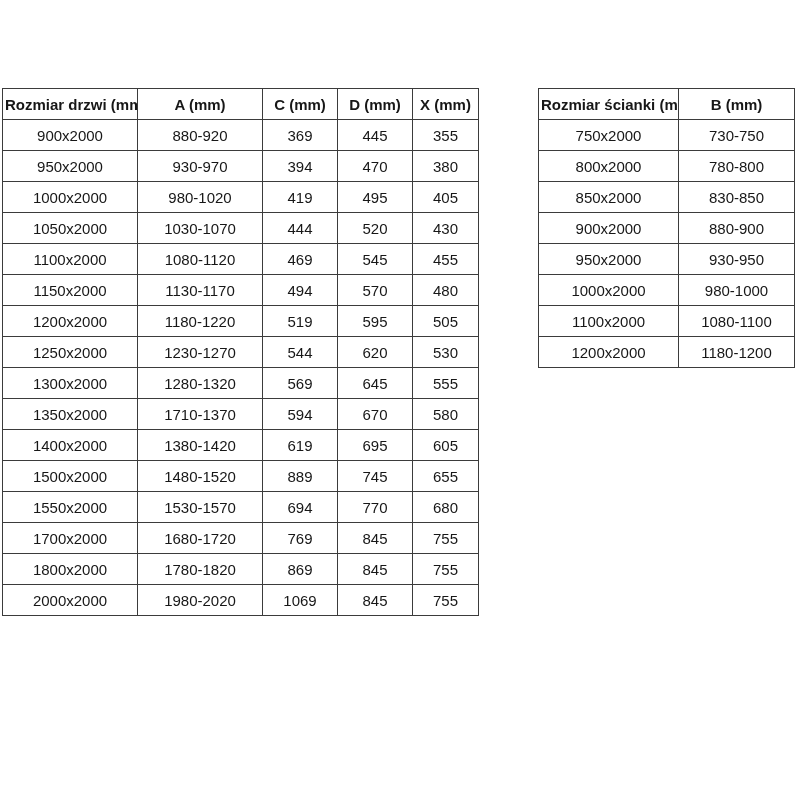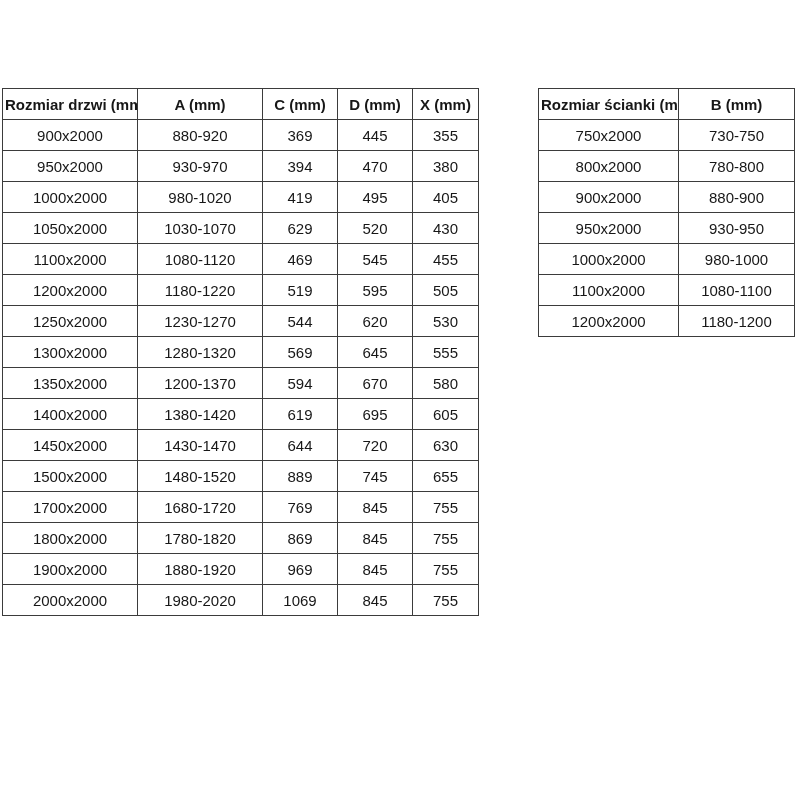--- a/index.html
+++ b/index.html
@@ -75,32 +75,39 @@
       <tr>
         <td>1000x2000</td>
         <td>980-1020</td>
         <td>419</td>
         <td>495</td>
         <td>405</td>
       </tr>
       <tr>
         <td>1050x2000</td>
         <td>1030-1070</td>
-        <td>629</td>
+        <td>444</td>
         <td>520</td>
         <td>430</td>
       </tr>
       <tr>
         <td>1100x2000</td>
         <td>1080-1120</td>
         <td>469</td>
         <td>545</td>
         <td>455</td>
       </tr>
       <tr>
+        <td>1150x2000</td>
+        <td>1130-1170</td>
+        <td>494</td>
+        <td>570</td>
+        <td>480</td>
+      </tr>
+      <tr>
         <td>1200x2000</td>
         <td>1180-1220</td>
         <td>519</td>
         <td>595</td>
         <td>505</td>
       </tr>
       <tr>
         <td>1250x2000</td>
         <td>1230-1270</td>
         <td>544</td>
@@ -109,64 +116,57 @@
       </tr>
       <tr>
         <td>1300x2000</td>
         <td>1280-1320</td>
         <td>569</td>
         <td>645</td>
         <td>555</td>
       </tr>
       <tr>
         <td>1350x2000</td>
-        <td>1200-1370</td>
+        <td>1710-1370</td>
         <td>594</td>
         <td>670</td>
         <td>580</td>
       </tr>
       <tr>
         <td>1400x2000</td>
         <td>1380-1420</td>
         <td>619</td>
         <td>695</td>
         <td>605</td>
       </tr>
       <tr>
-        <td>1450x2000</td>
-        <td>1430-1470</td>
-        <td>644</td>
-        <td>720</td>
-        <td>630</td>
-      </tr>
-      <tr>
         <td>1500x2000</td>
         <td>1480-1520</td>
         <td>889</td>
         <td>745</td>
         <td>655</td>
       </tr>
       <tr>
+        <td>1550x2000</td>
+        <td>1530-1570</td>
+        <td>694</td>
+        <td>770</td>
+        <td>680</td>
+      </tr>
+      <tr>
         <td>1700x2000</td>
         <td>1680-1720</td>
         <td>769</td>
         <td>845</td>
         <td>755</td>
       </tr>
       <tr>
         <td>1800x2000</td>
         <td>1780-1820</td>
         <td>869</td>
-        <td>845</td>
-        <td>755</td>
-      </tr>
-      <tr>
-        <td>1900x2000</td>
-        <td>1880-1920</td>
-        <td>969</td>
         <td>845</td>
         <td>755</td>
       </tr>
       <tr>
         <td>2000x2000</td>
         <td>1980-2020</td>
         <td>1069</td>
         <td>845</td>
         <td>755</td>
       </tr>
@@ -187,20 +187,24 @@
   <tbody>
       <tr>
         <td>750x2000</td>
         <td>730-750</td>
       </tr>
       <tr>
         <td>800x2000</td>
         <td>780-800</td>
       </tr>
       <tr>
+        <td>850x2000</td>
+        <td>830-850</td>
+      </tr>
+      <tr>
         <td>900x2000</td>
         <td>880-900</td>
       </tr>
       <tr>
         <td>950x2000</td>
         <td>930-950</td>
       </tr>
       <tr>
         <td>1000x2000</td>
         <td>980-1000</td>

